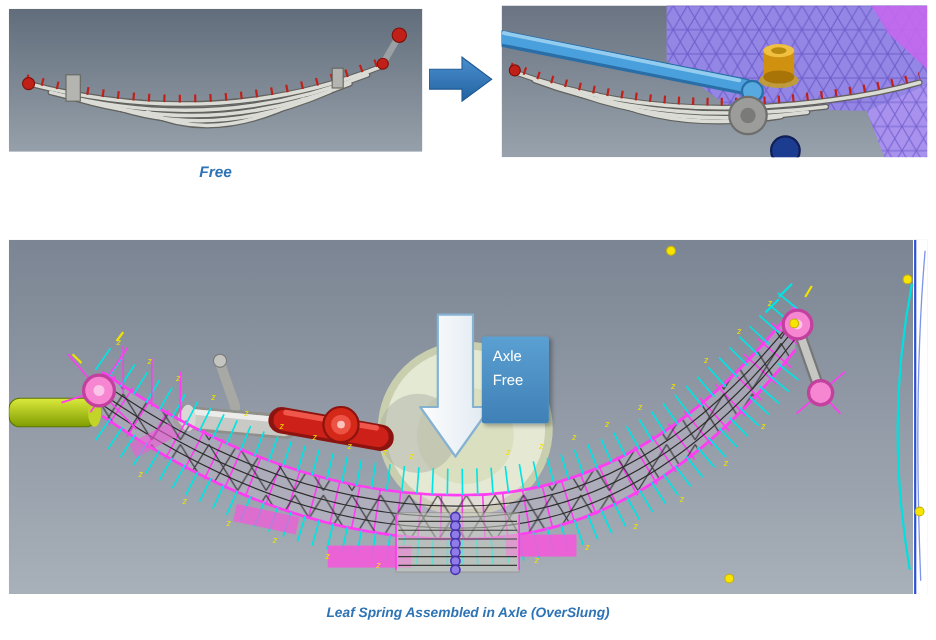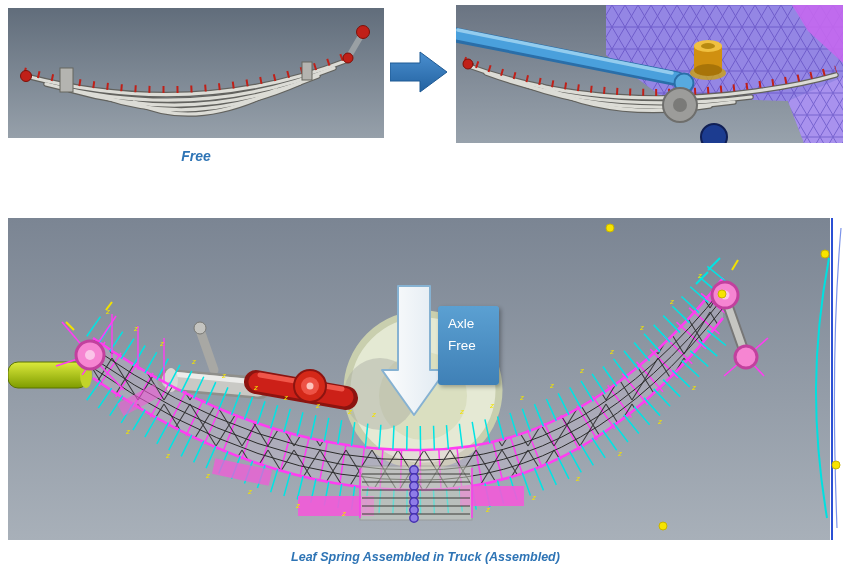--- a/index.html
+++ b/index.html
@@ -315,15 +315,15 @@
       <polygon points="390,68 422,68 422,152 438,152 406,197 374,152 390,152" fill="url(#arrowGrad)" stroke="#86b2d2" stroke-width="2" stroke-linejoin="round"></polygon>
     </svg>
 
     
     <div id="callout">
       <div>Axle</div>
       <div>Free</div>
     </div>
   </div>
 
-  <div id="cap-main" class="cap" style="left:8px; top:550px; width:835px;">Leaf Spring Assembled in Truck (Assembled)</div>
+  <div id="cap-main" class="cap" style="left:8px; top:550px; width:835px;">Leaf Spring Assembled in Axle (OverSlung)</div>
 
 </div>
 
 </body></html>

